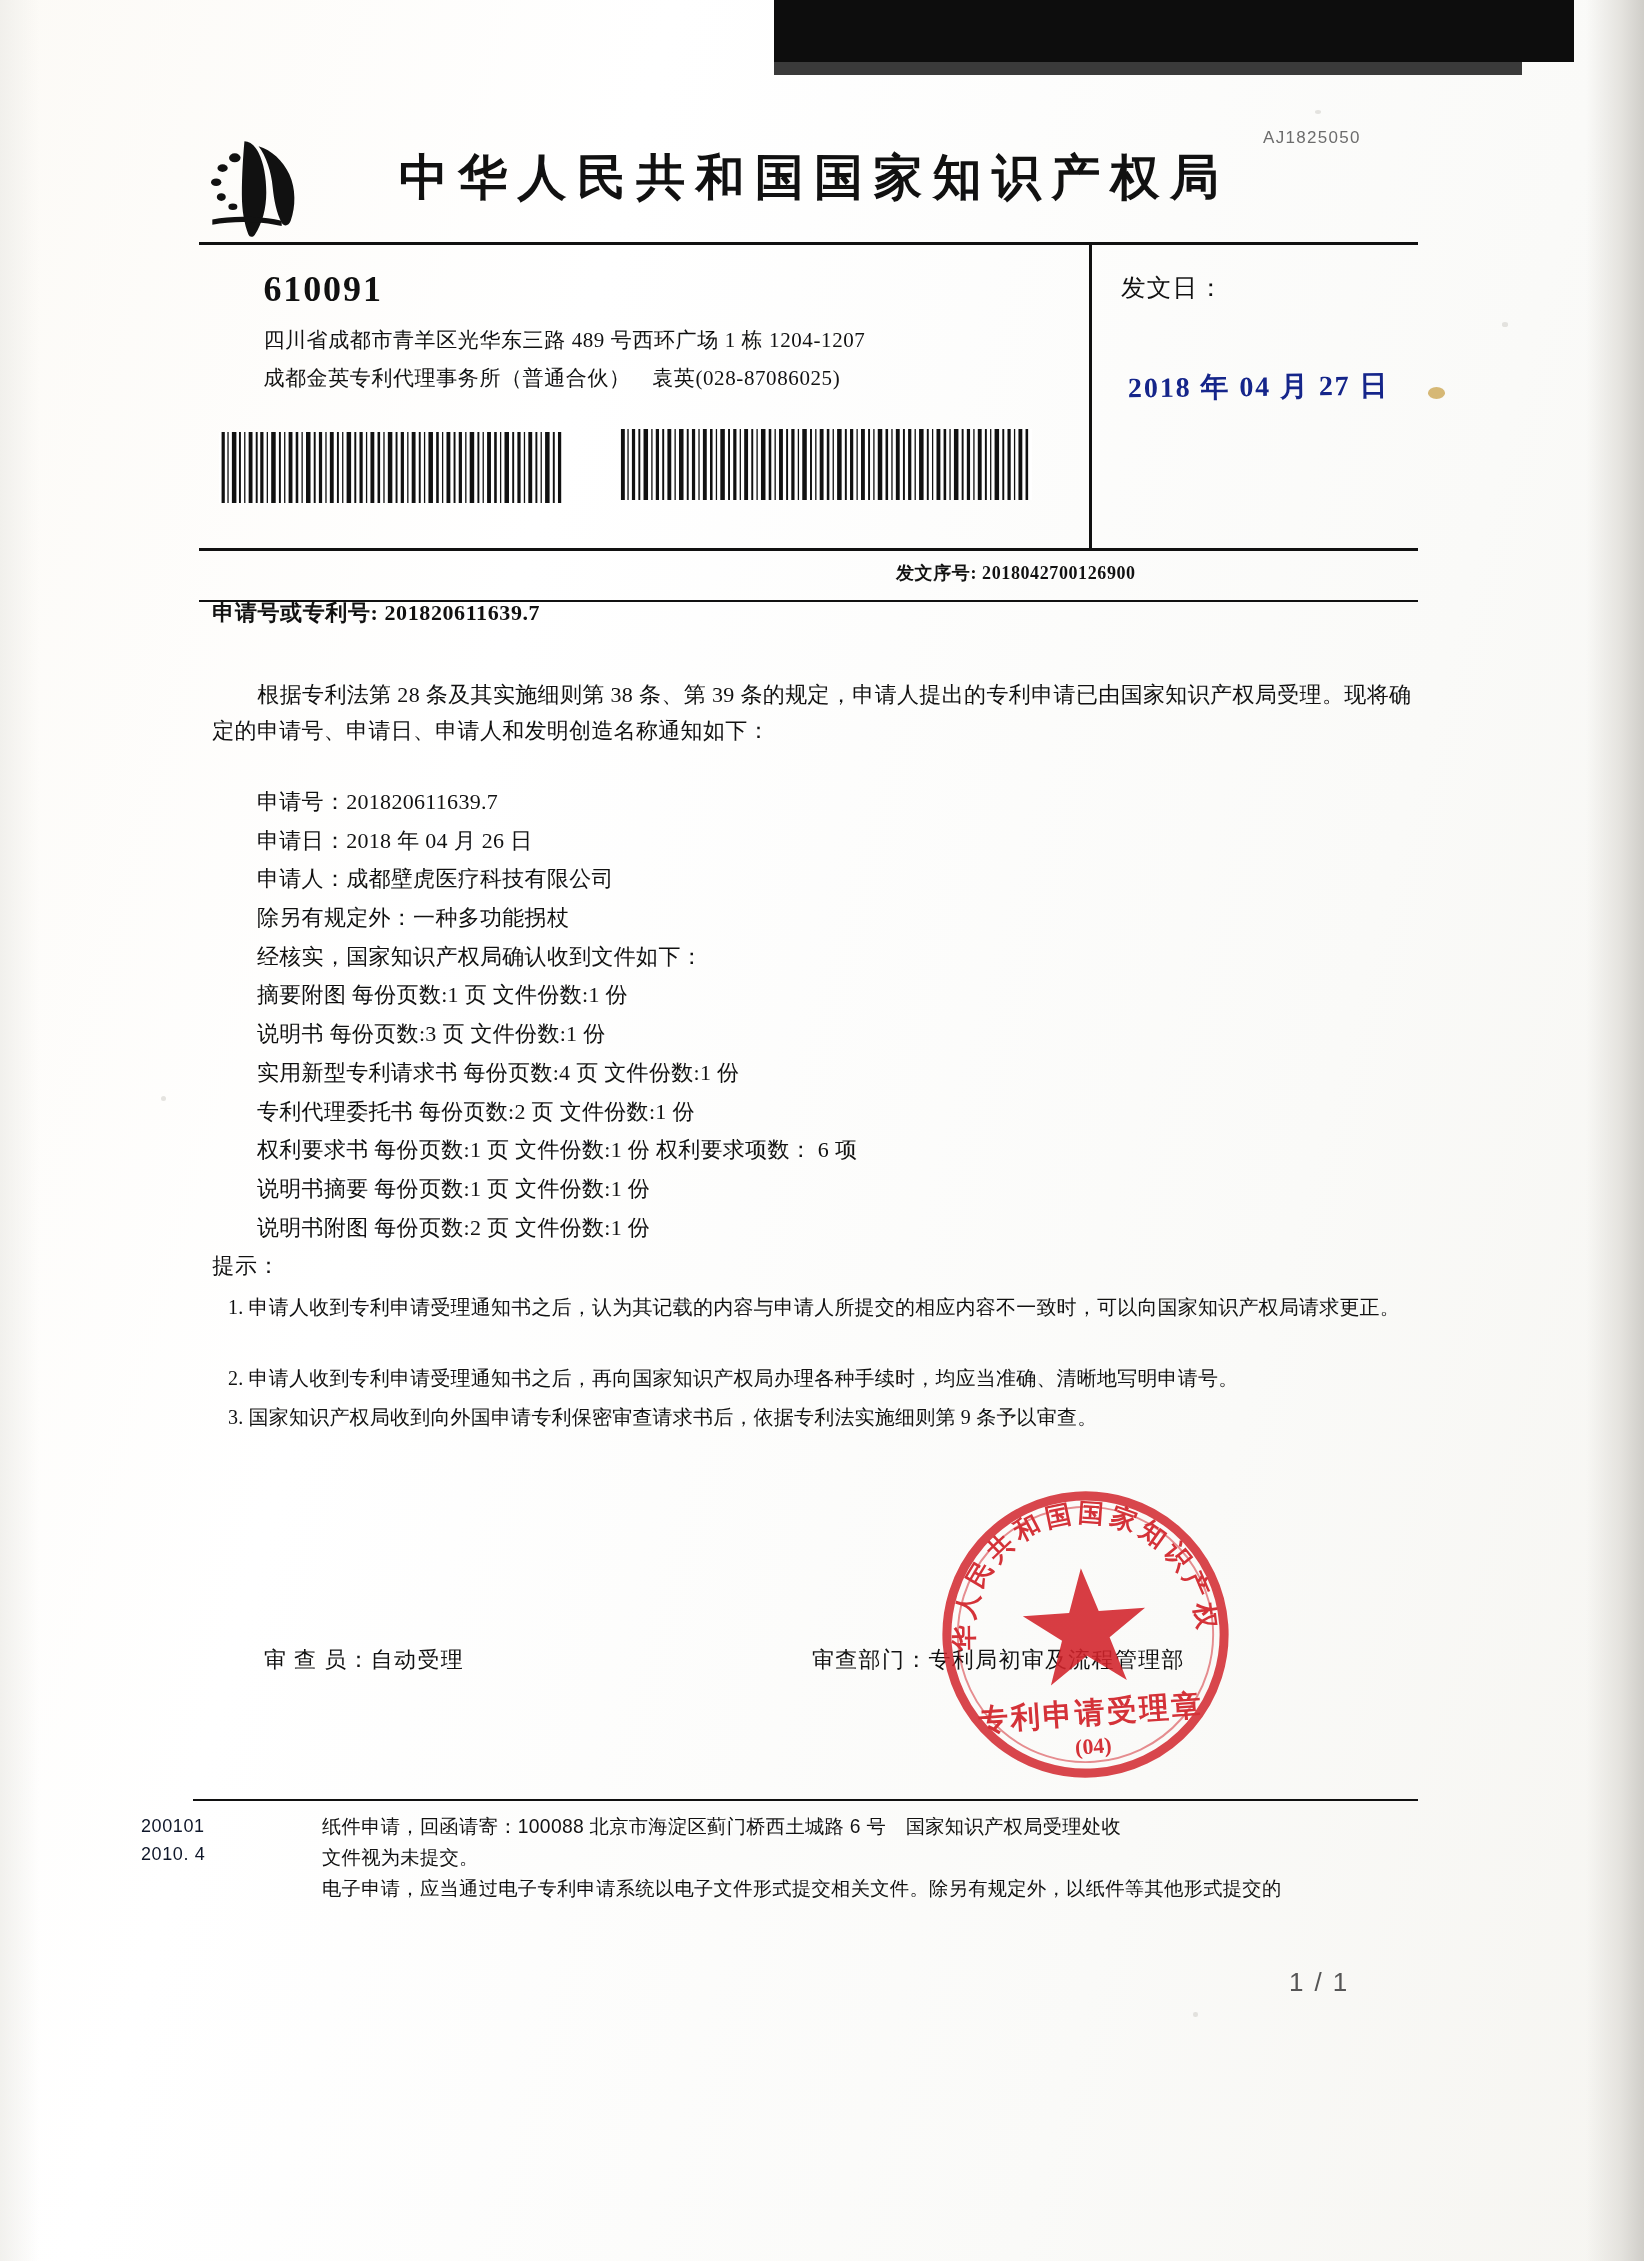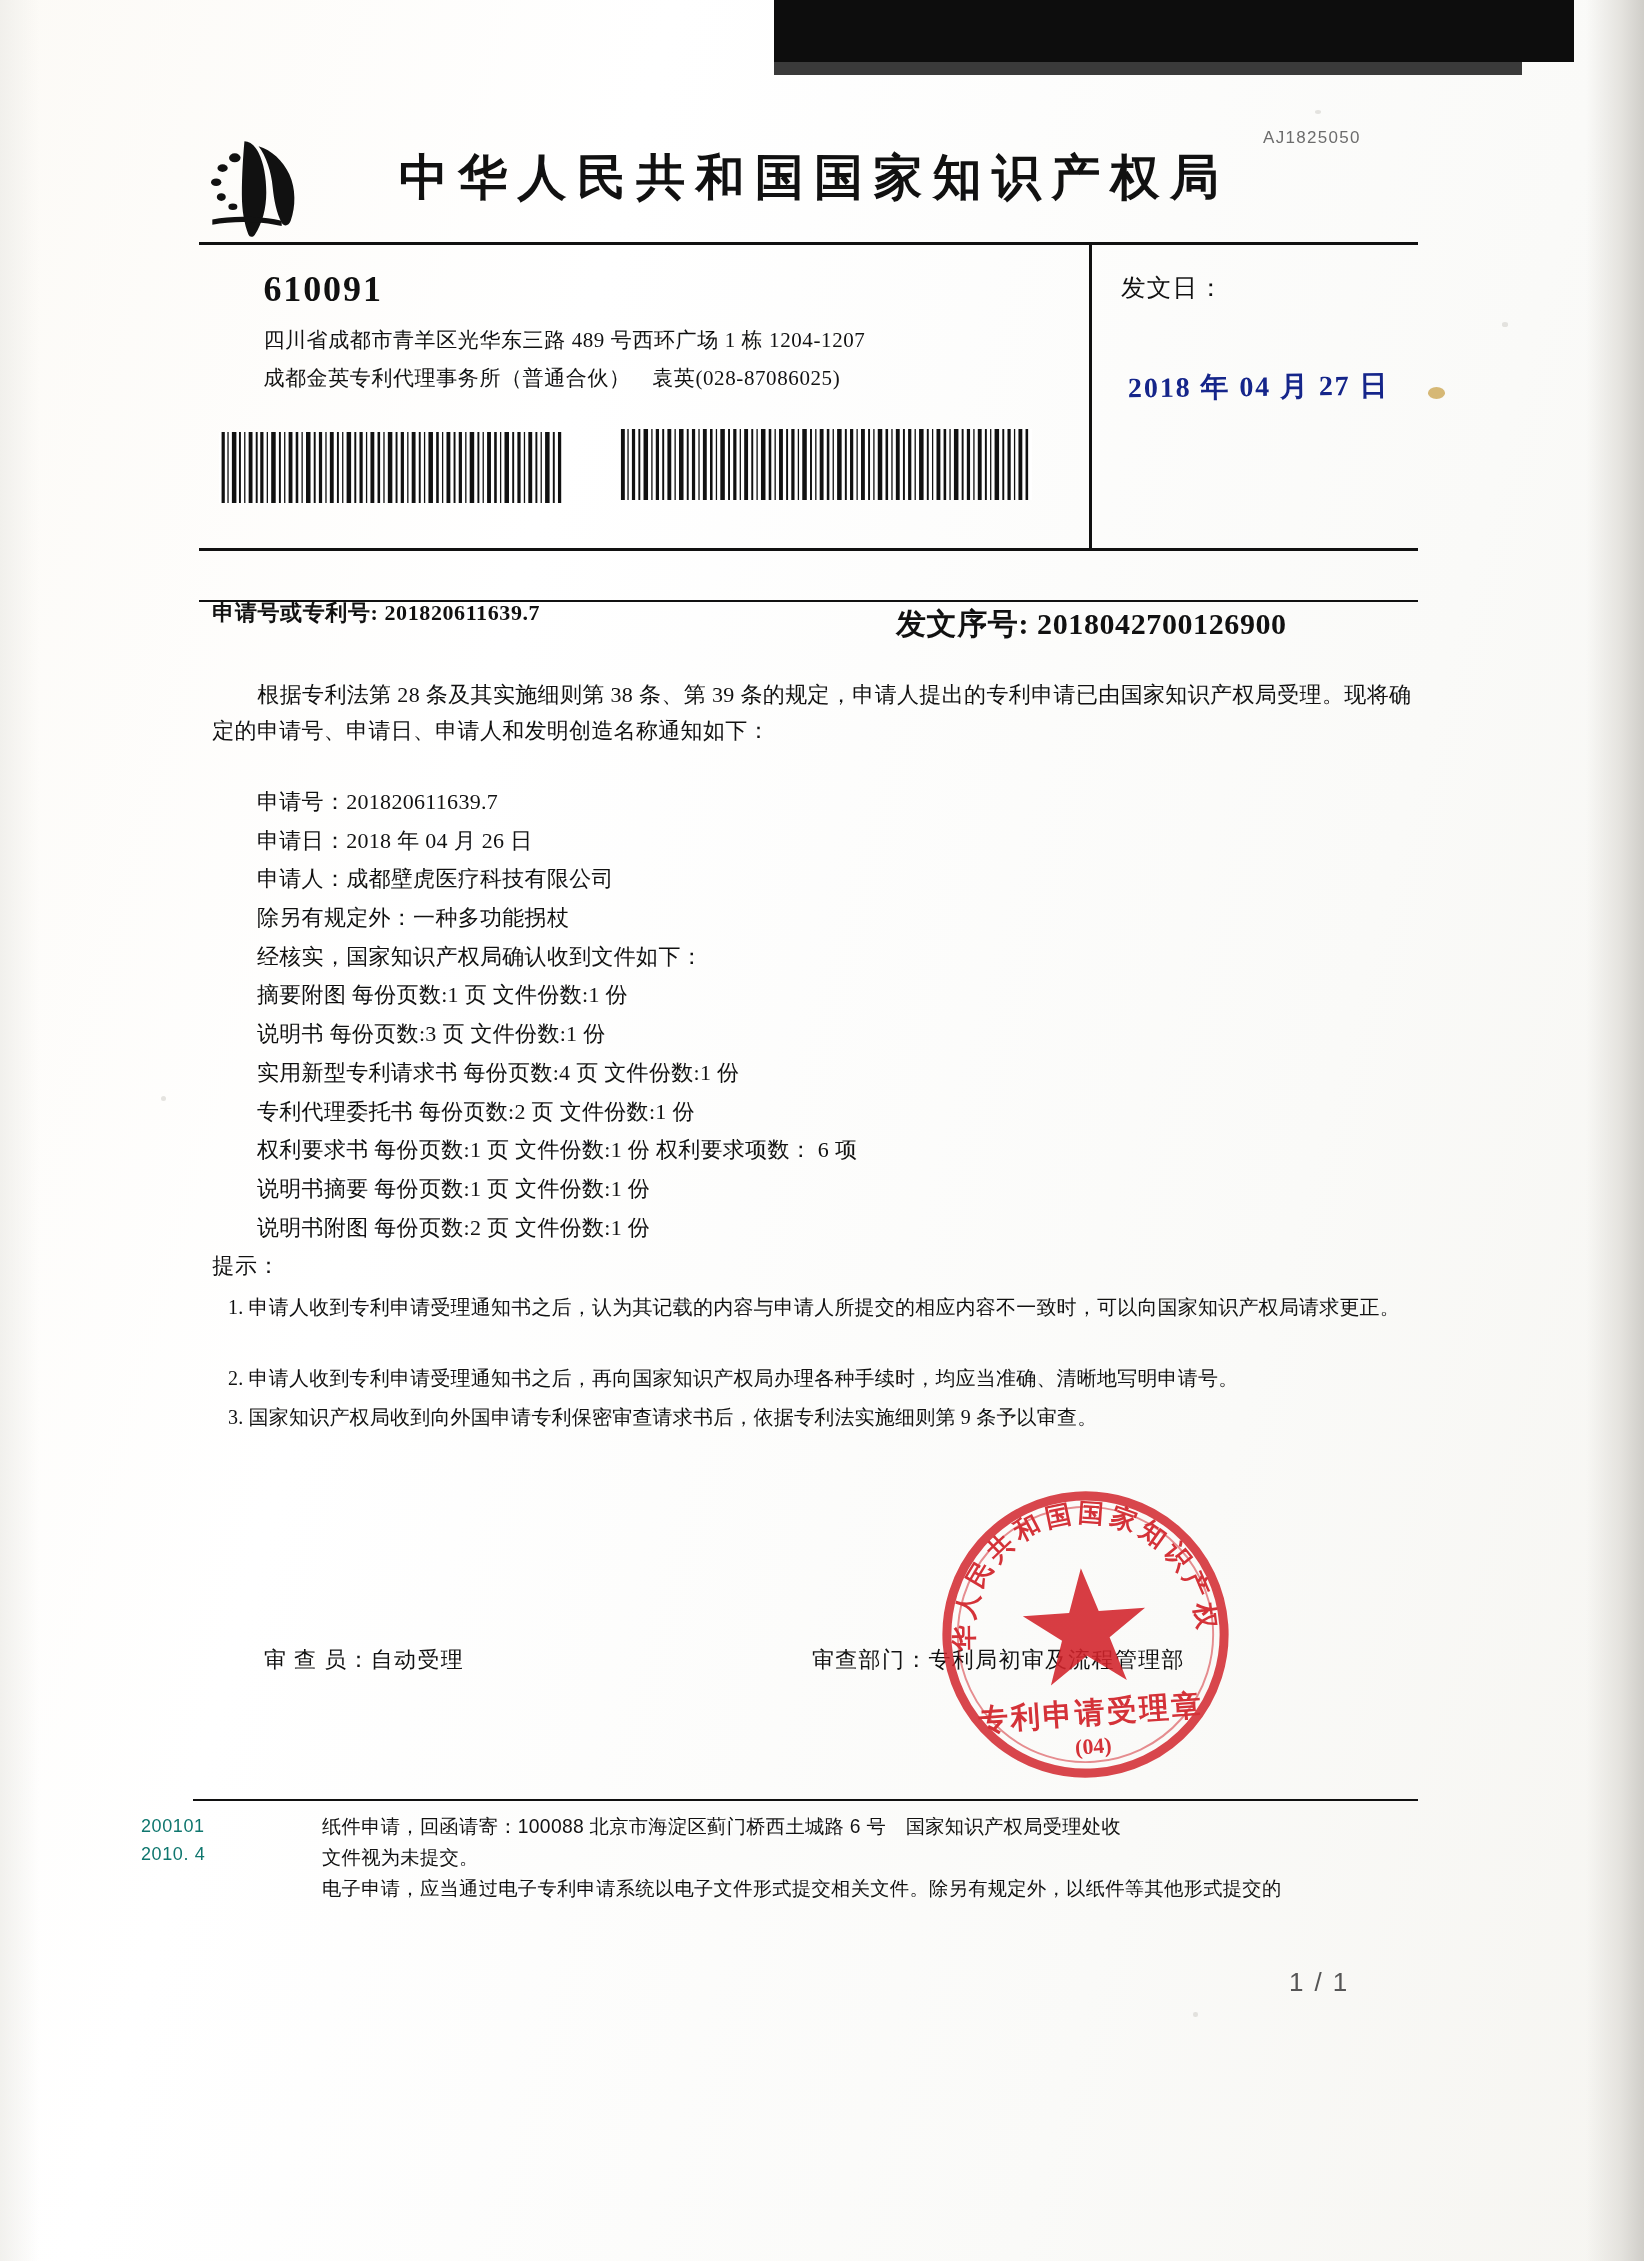--- a/index.html
+++ b/index.html
@@ -197,25 +197,24 @@
     font-size: 22px;
     font-weight: bold;
     letter-spacing: 0.6px;
     white-space: nowrap;
     margin-top: 37px;
   }
   .docno {
     position: absolute;
     left: 703px;
     top: 451px;
-    font-size: 30px;
+    font-size: 18px;
     font-weight: bold;
     letter-spacing: 0.6px;
     white-space: nowrap;
-    margin-top: 43px;
   }
   .rule-3 {
     position: absolute;
     left: 6.4px;
     top: 490px;
     width: 1219px;
     height: 1.9px;
     background: #111;
   }
 
@@ -321,21 +320,21 @@
     background: #111;
   }
   .form-code {
     position: absolute;
     left: -52px;
     top: 1702px;
     font-size: 18px;
     line-height: 28px;
     font-family: "Liberation Sans", sans-serif;
     letter-spacing: 0.6px;
-    color: #0f766e;
+    color: #0f172a;
   }
   .footer-text {
     position: absolute;
     left: 129px;
     top: 1701px;
     width: 1096px;
     font-size: 19.3px;
     line-height: 31px;
     letter-spacing: 0.3px;
     font-family: "Liberation Sans", sans-serif;

